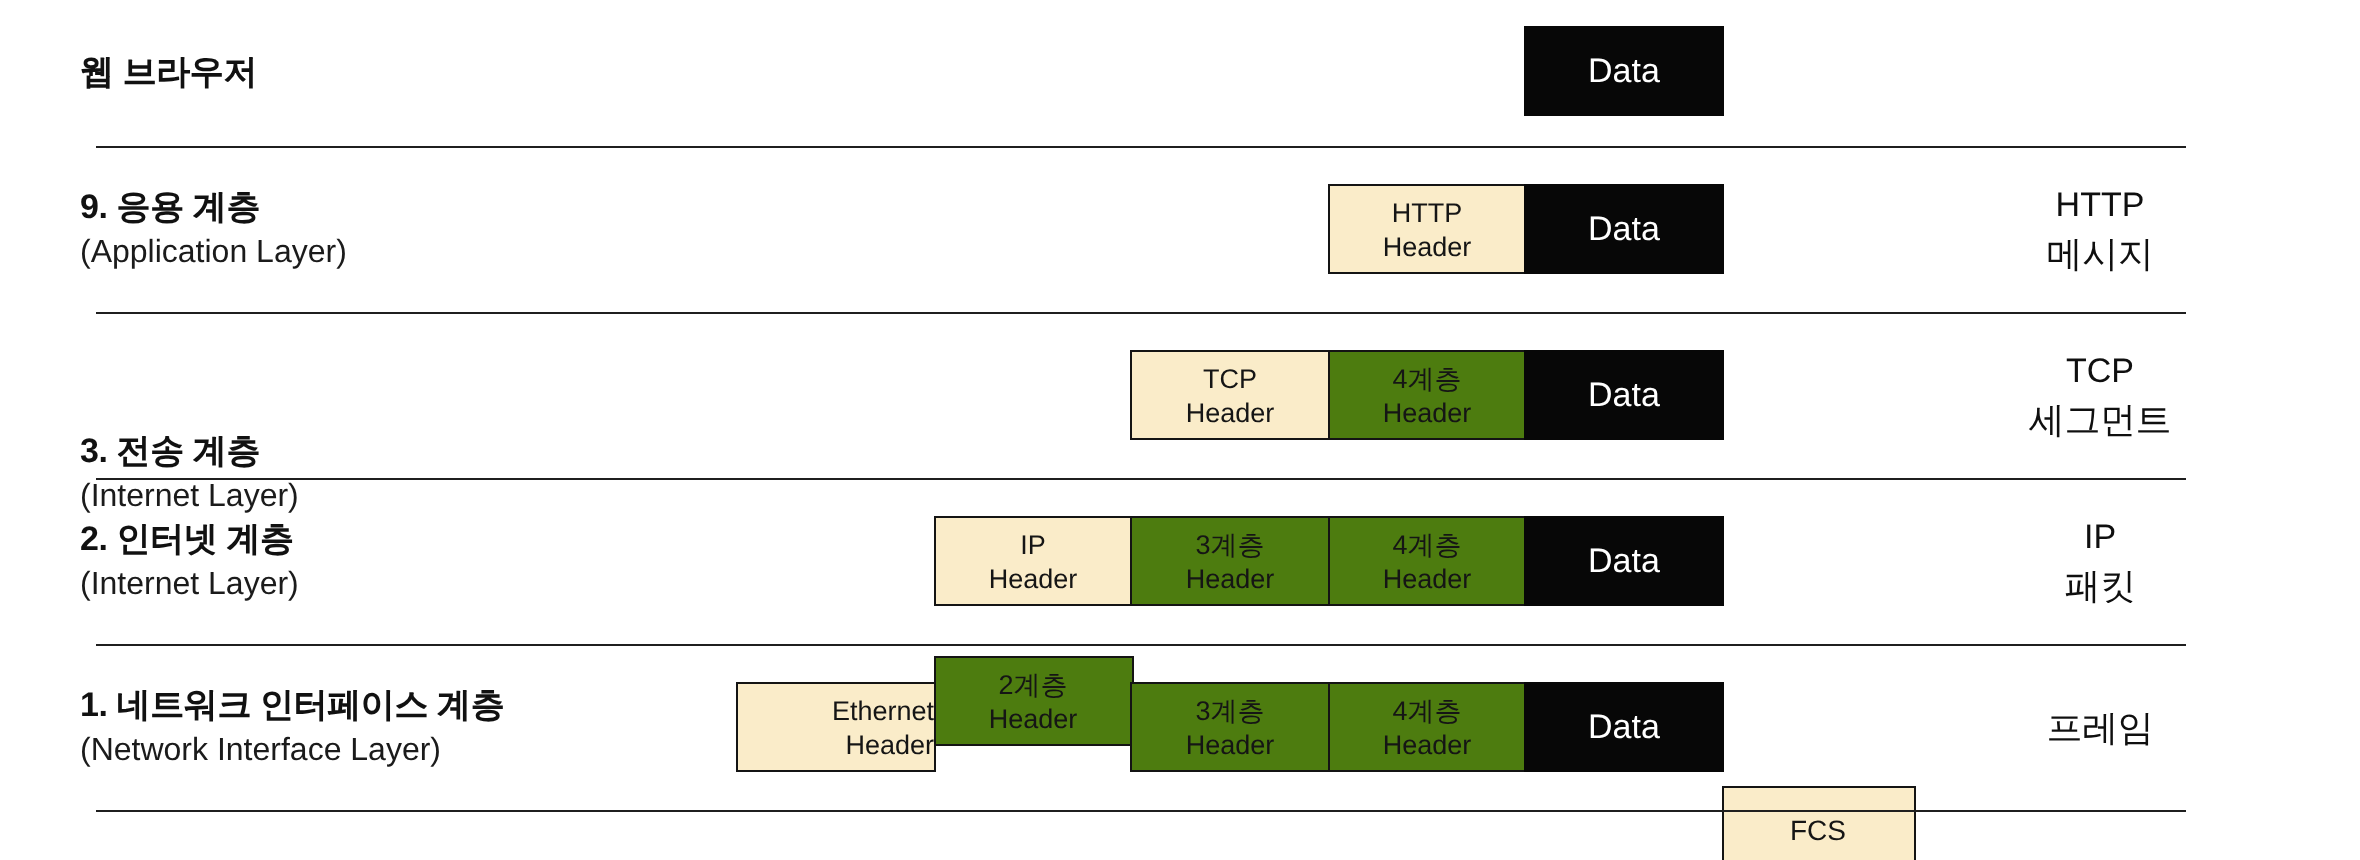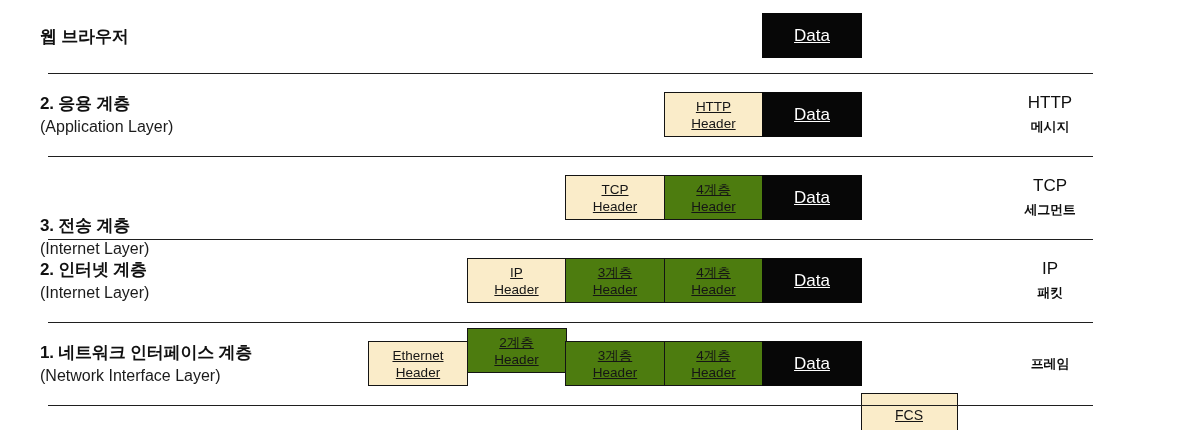--- a/index.html
+++ b/index.html
@@ -16,45 +16,45 @@
   .left-label .en:empty{display:none;}
   .box{
     position:absolute;box-sizing:border-box;
     display:flex;flex-direction:column;align-items:center;justify-content:center;
     text-align:center;
   }
   .box.new-header{background:#FAECC9;border:1.5px solid #141414;}
   .box.fcs{background:#FAECC9;border:1.5px solid #141414;}
   .box.old-header{background:#4d7c0f;border:1.5px solid #141414;}
   .box.data{background:#070707;border:1.5px solid #070707;}
-  .box .l1,.box .l2{font-size:13.5px;line-height:17px;color:#151515;white-space:nowrap;text-decoration:underline;}
+  .box .l1,.box .l2{font-size:13.5px;line-height:17px;color:#151515;white-space:nowrap;}
   .box .l2:empty{display:none;}
   .box.data .l1{font-size:17px;line-height:20px;color:#ffffff;}
   .box.fcs .l1{font-size:14px;}
   .result{
     position:absolute;left:985px;width:130px;text-align:center;
     transform:translateY(-50%);color:#0f0f0f;
   }
   .result .r1{font-size:17px;font-weight:400;line-height:24px;}
-  .result .r2{font-size:13px;font-weight:700;line-height:24px;letter-spacing:-0.2px;}
+  .result .r2{font-size:18px;font-weight:400;line-height:24px;letter-spacing:-0.2px;}
   .divider{position:absolute;left:48px;width:1045px;height:1.5px;background:#1f1f1f;}
 </style>
 </head>
 <body>
 
 <div id="canvas">
     <div class="left-label" style="top: 35.5px;">
       <div class="ko">웹 브라우저</div>
     </div>
     <div class="box data" style="left: 762px; top: 13px; width: 100px; height: 45px;">
       <div class="l1">Data</div>
     </div>
     <div class="divider" style="top: 72.5px;"></div>
     <div class="left-label" style="top: 114.5px;">
-      <div class="ko">2. 응용 계층</div>
+      <div class="ko">9. 응용 계층</div>
       <div class="en">(Application Layer)</div>
     </div>
     <div class="box new-header" style="left: 663.5px; top: 92px; width: 100px; height: 45px;">
       <div class="l1">HTTP</div>
       <div class="l2">Header</div>
     </div>
     <div class="box data" style="left: 762px; top: 92px; width: 100px; height: 45px;">
       <div class="l1">Data</div>
     </div>
     <div class="result" style="top: 114.5px;">
@@ -103,21 +103,21 @@
     </div>
     <div class="result" style="top: 280.5px;">
       <div class="r1">IP</div>
       <div class="r2">패킷</div>
     </div>
     <div class="divider" style="top: 321.8px;"></div>
     <div class="left-label" style="top: 363.5px;">
       <div class="ko">1. 네트워크 인터페이스 계층</div>
       <div class="en">(Network Interface Layer)</div>
     </div>
-    <div class="box new-header" style="left: 368px; top: 341px; width: 100px; height: 45px;">
+    <div class="box new-header" style="left: 368px; top: 341px; width: 100px; height: 45px; align-items: flex-end;">
       <div class="l1">Ethernet</div>
       <div class="l2">Header</div>
     </div>
     <div class="box old-header" style="left: 466.5px; top: 328px; width: 100px; height: 45px;">
       <div class="l1">2계층</div>
       <div class="l2">Header</div>
     </div>
     <div class="box old-header" style="left: 565px; top: 341px; width: 100px; height: 45px;">
       <div class="l1">3계층</div>
       <div class="l2">Header</div>

